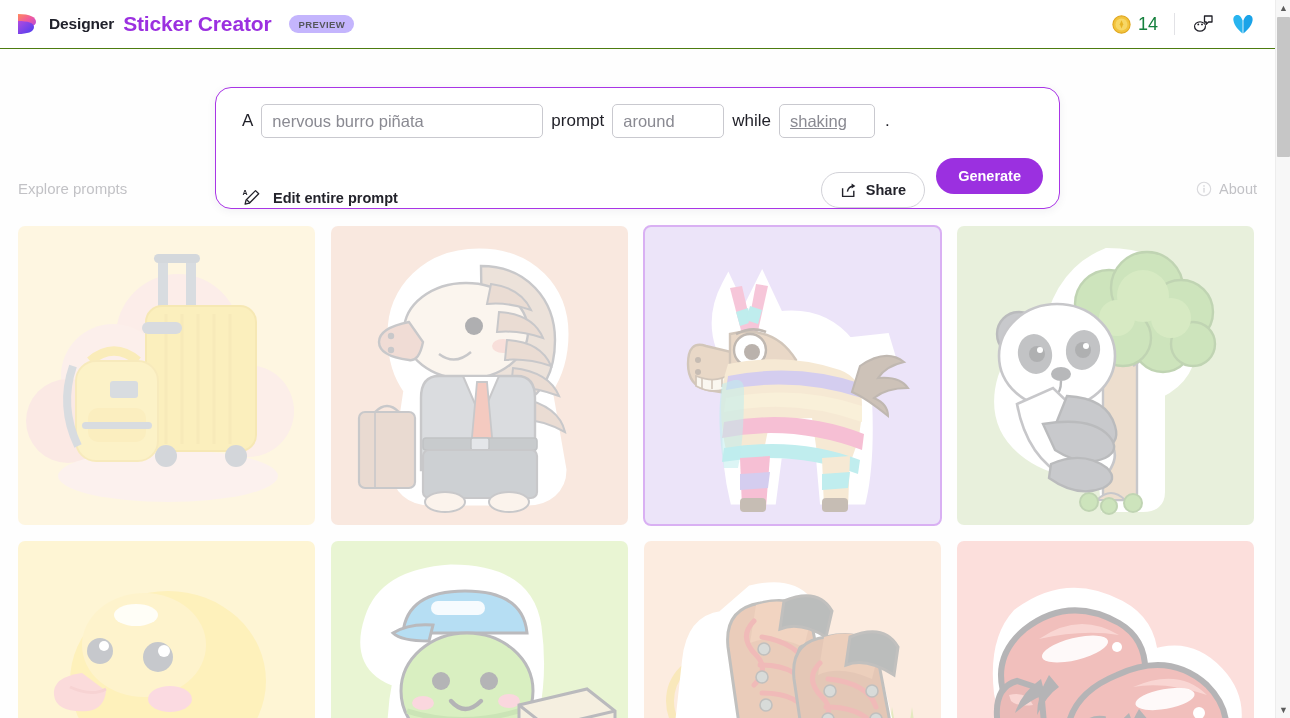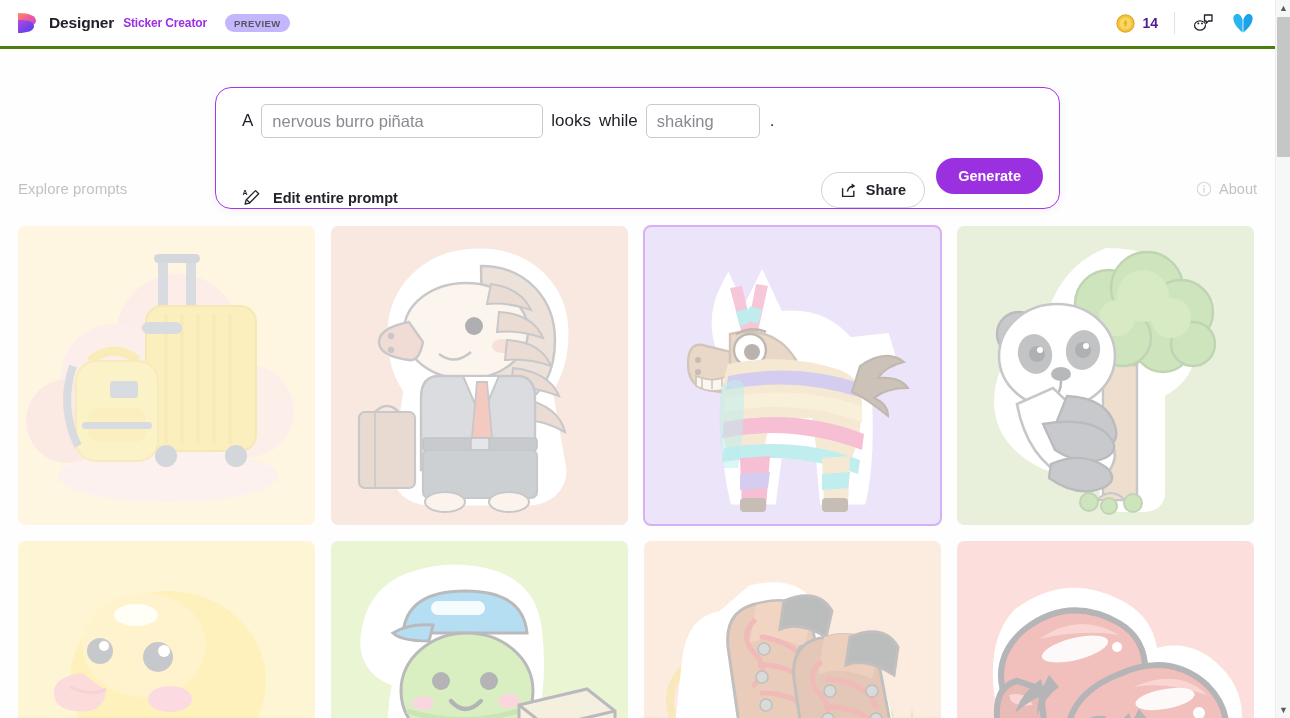--- a/index.html
+++ b/index.html
@@ -14,49 +14,49 @@
     width: 1290px; height: 718px;
     background: #fbfbfd;
     overflow: hidden;
   }
 
   
   .header {
     position: absolute; top: 0; left: 0;
     width: 1275px; height: 49px;
     background: #ffffff;
-    border-bottom: 3px solid #4d7c0f;
+    border-bottom: 1px solid #4d7c0f;
     display: flex; align-items: center;
     padding: 0 16px 0 14px;
     z-index: 5;
   }
   .brand { display: flex; align-items: center; gap: 9px; }
   .logo-mark { width: 26px; height: 26px; display: block; }
   .brand-name {
     font-size: 15.5px; font-weight: bold; color: #20212b;
     letter-spacing: -0.15px;
   }
   .app-name {
-    font-size: 12px; font-weight: bold; color: #9b30e0;
+    font-size: 21px; font-weight: bold; color: #9b30e0;
     letter-spacing: -0.15px;
   }
   .preview-badge {
     margin-left: 9px;
     background: #c4b5fd; color: #55565c;
     font-size: 9.5px; font-weight: bold; letter-spacing: 0.4px;
     border-radius: 10px; padding: 4px 9px 3px 9px;
   }
   .header-right {
     margin-left: auto; display: flex; align-items: center; gap: 0px;
   }
   .credits {
     display: flex; align-items: center; gap: 7px;
     padding-right: 16px;
   }
-  .credits-count { font-size: 14px; color: #4c1d95; font-weight: bold; }
+  .credits-count { font-size: 18px; color: #15803d; font-weight: normal; }
   .hdr-divider {
     width: 1px; height: 22px; background: #e2e2e6;
   }
   .icon-btn {
     width: 40px; height: 32px;
     display: flex; align-items: center; justify-content: center;
   }
   .feedback-wrap { margin-left: 8px; margin-right: 4px; }
   .profile-logo { width: 32px; height: 30px; display:flex; align-items:center; justify-content:center; }
 
@@ -129,21 +129,21 @@
     border: 1px solid #c9c9cf;
     border-radius: 5px;
     background: #fff;
     display: flex; align-items: center;
     padding: 0 10px;
     font-size: 16.5px; color: #8a8a92;
     white-space: nowrap;
   }
   .slot-subject { width: 282px; }
   .slot-action  { width: 112px; }
-  .slot-modifier{ width: 114px; }
+  .slot-modifier{ width: 96px; text-decoration: underline; }
   .period { font-size: 17px; color: #1f1f27; margin-left: 2px; }
 
   .prompt-actions {
     position: absolute; left: 0; right: 0; bottom: 0;
     height: 58px;
     display: flex; align-items: flex-end;
     padding: 0 16px 0 26px;
   }
   .edit-prompt {
     display: flex; align-items: center; gap: 11px;
@@ -606,21 +606,22 @@
 
     </div>
   </div>
 
   <div class="dim-overlay"></div>
 
   <div class="prompt-card">
     <div class="prompt-line">
       <span class="plain-word">A</span>
       <span class="slot slot-subject">nervous burro piñata</span>
-      <span class="plain-word">looks</span>
+      <span class="plain-word">prompt</span>
+      <span class="slot slot-action">around</span>
       <span class="plain-word">while</span>
       <span class="slot slot-modifier">shaking</span>
       <span class="period">.</span>
     </div>
 
     <div class="prompt-actions">
       <span class="edit-prompt">
         <span>
           <svg width="20" height="20" viewBox="0 0 20 20">
             <text x="0.5" y="7" font-family="Liberation Sans, sans-serif" font-size="7" fill="#23232b">A</text>

